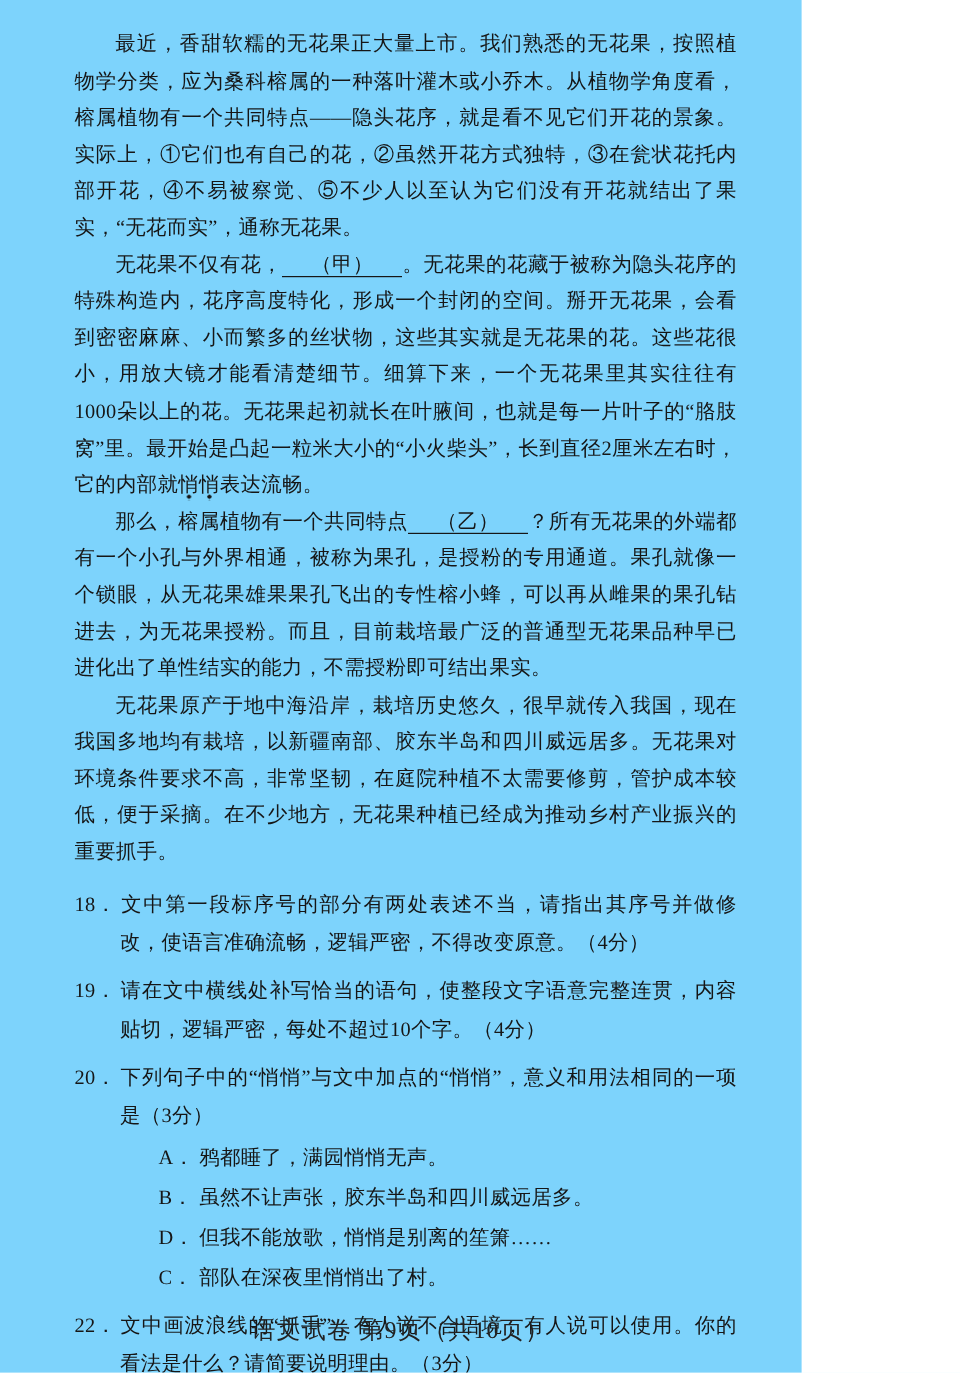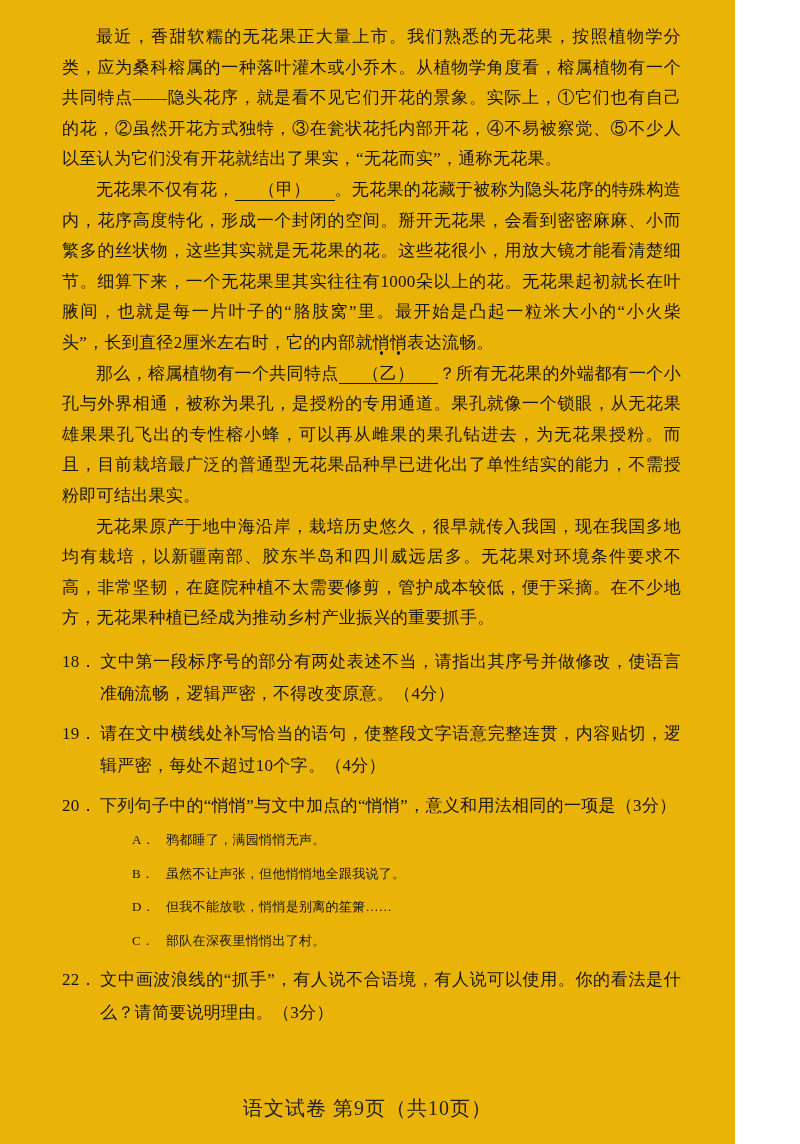--- a/index.html
+++ b/index.html
@@ -2,24 +2,24 @@
 <html lang="zh"><head>
 <meta charset="utf-8">
 <style>
   html, body {
     margin: 0;
     padding: 0;
     background: #ffffff;
   }
   .page {
     position: relative;
-    width: 735px;
+    width: 668px;
     height: 1144px;
     box-sizing: border-box;
-    background: #eab308;
+    background: #7dd3fc;
     color: #161616;
     font-family: "Liberation Serif", "DejaVu Serif", serif;
     padding: 22px 54px 12px 62px;
     overflow: hidden;
   }
   
   .passage p {
     margin: 0;
     text-indent: 2em;
     font-size: 17px;
@@ -64,21 +64,21 @@
   .qnum {
     display: inline-block;
     width: 38px;
     margin-left: -38px;
     text-indent: 0;
   }
   .options {
     margin-top: 1px;
   }
   .option {
-    font-size: 13px;
+    font-size: 17px;
     line-height: 33.5px;
     margin-left: 32px;
     letter-spacing: 0.3px;
   }
   .option .opt-label {
     display: inline-block;
     min-width: 34px;
   }
   
   .page-footer {
@@ -111,21 +111,21 @@
 
   <section class="questions">
 
     <div class="question"><span class="qnum">18．</span><span>文中第一段标序号的部分有两处表述不当，请指出其序号并做修改，使语言准确流畅，逻辑严密，不得改变原意。（4分）</span></div>
 
     <div class="question"><span class="qnum">19．</span><span>请在文中横线处补写恰当的语句，使整段文字语意完整连贯，内容贴切，逻辑严密，每处不超过10个字。（4分）</span></div>
 
     <div class="question"><span class="qnum">20．</span><span>下列句子中的“悄悄”与文中加点的“悄悄”，意义和用法相同的一项是（3分）</span>
       <div class="options">
         <div class="option"><span class="opt-label">A．</span><span>鸦都睡了，满园悄悄无声。</span></div>
-        <div class="option"><span class="opt-label">B．</span><span>虽然不让声张，但他悄悄地全跟我说了。</span></div>
+        <div class="option"><span class="opt-label">B．</span><span>虽然不让声张，胶东半岛和四川威远居多。</span></div>
         <div class="option"><span class="opt-label">D．</span><span>但我不能放歌，悄悄是别离的笙箫……</span></div>
         <div class="option"><span class="opt-label">C．</span><span>部队在深夜里悄悄出了村。</span></div>
       </div>
     </div>
 
 
     <div class="question"><span class="qnum">22．</span><span>文中画波浪线的“抓手”，有人说不合语境，有人说可以使用。你的看法是什么？请简要说明理由。（3分）</span></div>
 
   </section>
 

